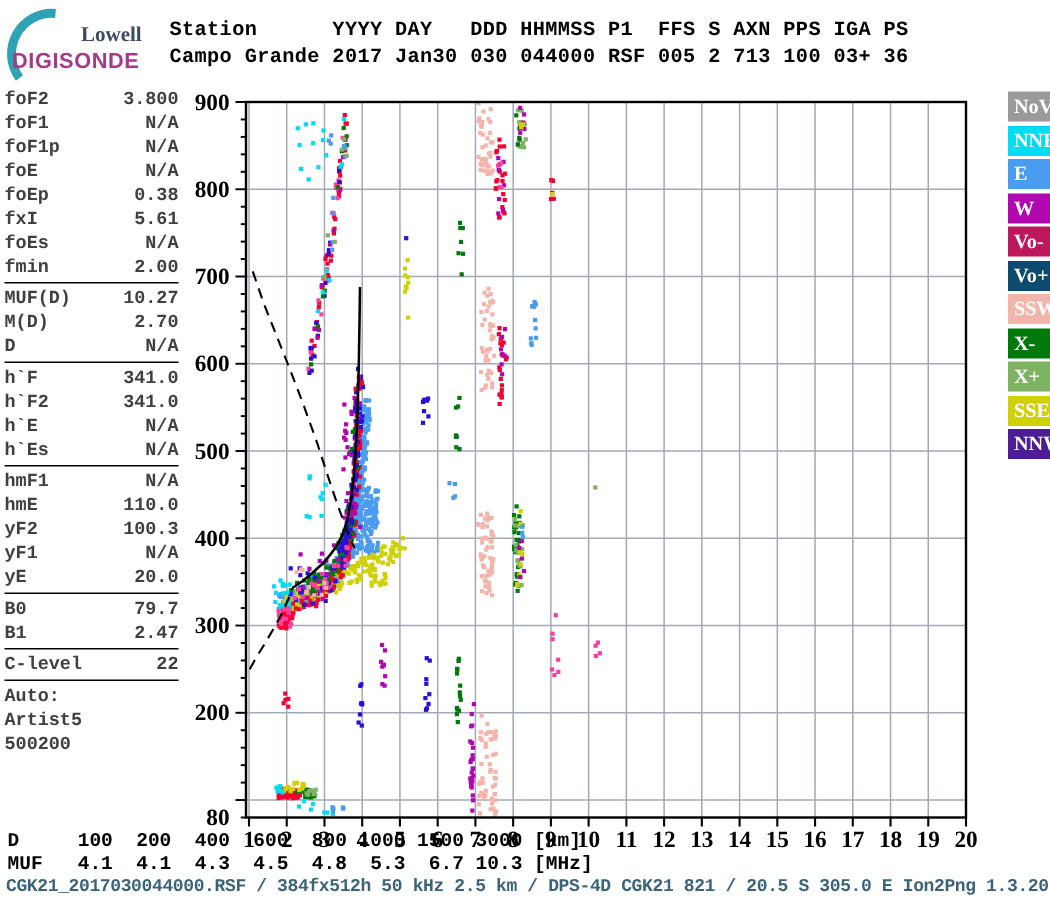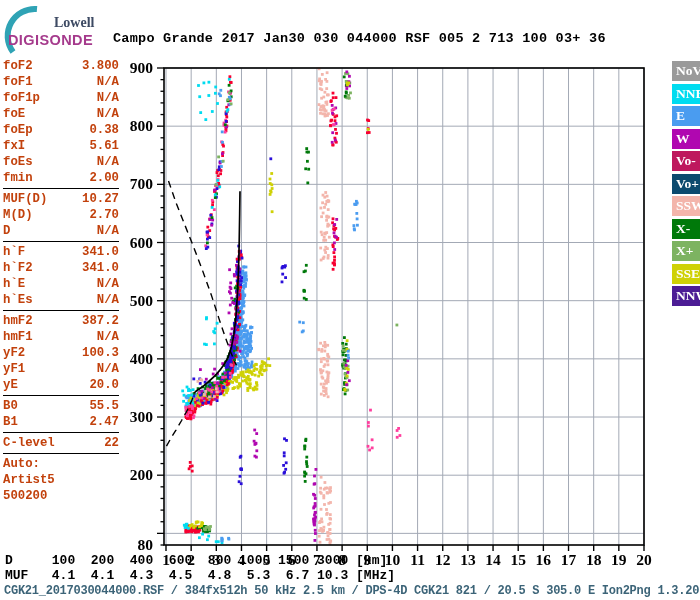--- a/index.html
+++ b/index.html
@@ -6,21 +6,21 @@
   .screen{position:relative;width:700px;height:600px;background:#fff;overflow:hidden;
           font-family:"Liberation Sans",sans-serif;}
   .mono{font-family:"Liberation Mono","DejaVu Sans Mono",monospace;font-weight:bold;color:#000;
         white-space:pre;margin:0;}
   #hline1{position:absolute;left:113px;top:13px;font-size:13.5px;letter-spacing:.25px;}
   #hline2{position:absolute;left:113px;top:31px;font-size:13.5px;letter-spacing:.25px;}
   #logo{position:absolute;left:2px;top:4px;}
   #param-panel{position:absolute;left:3px;top:58px;width:116px;}
   .prow{display:flex;justify-content:space-between;height:16px;line-height:16px;
         font-family:"Liberation Mono","DejaVu Sans Mono",monospace;font-weight:bold;
-        font-size:12.3px;color:#c2410c;white-space:pre;}
+        font-size:12.3px;color:#404040;white-space:pre;}
   .psep{border-top:1px solid #000;margin:2px 0 2px 0;height:0;}
   #chart{position:absolute;left:0;top:0;}
   #legend{position:absolute;left:648px;top:61px;width:49px;padding-left:24px;}
   .lg-item{width:49px;height:20px;line-height:20px;margin-bottom:2.5px;padding-left:4px;
            box-sizing:border-box;font-family:"Liberation Serif","DejaVu Serif",serif;
            font-weight:bold;font-size:13.5px;color:#fff;}
   #drow{position:absolute;left:5px;top:553px;font-size:13px;}
   #mufrow{position:absolute;left:5px;top:568px;font-size:13px;}
   #statusline{position:absolute;left:4px;top:584px;font-size:12px;letter-spacing:-.25px;color:#3c6478;text-align:right;}
 </style>
@@ -28,20 +28,21 @@
 <body>
 
 <div class="screen">
 
   <svg id="logo" width="112" height="52" viewBox="0 0 112 52">
     <path d="M 35 5 A 27 27 0 0 0 11 48" fill="none" stroke="#2fa3b5" stroke-width="6"></path>
     <text x="52" y="23" font-family="Liberation Serif, serif" font-weight="bold" font-size="14" fill="#3d4a63">Lowell</text>
     <text x="6" y="41" font-family="Liberation Sans, sans-serif" font-weight="bold" font-size="14.5" letter-spacing="0.4" fill="#a53a8c">DIGISONDE</text>
   </svg>
 
+  <pre id="hline1" class="mono">Station      YYYY DAY   DDD HHMMSS P1  FFS S AXN PPS IGA PS</pre>
   <pre id="hline2" class="mono">Campo Grande 2017 Jan30 030 044000 RSF 005 2 713 100 03+ 36</pre>
 
   <div id="param-panel">
       <div class="prow"><span>foF2</span><span>3.800</span></div>
       <div class="prow"><span>foF1</span><span>N/A</span></div>
       <div class="prow"><span>foF1p</span><span>N/A</span></div>
       <div class="prow"><span>foE</span><span>N/A</span></div>
       <div class="prow"><span>foEp</span><span>0.38</span></div>
       <div class="prow"><span>fxI</span><span>5.61</span></div>
       <div class="prow"><span>foEs</span><span>N/A</span></div>
@@ -49,27 +50,27 @@
       <div class="psep"></div>
       <div class="prow"><span>MUF(D)</span><span>10.27</span></div>
       <div class="prow"><span>M(D)</span><span>2.70</span></div>
       <div class="prow"><span>D</span><span>N/A</span></div>
       <div class="psep"></div>
       <div class="prow"><span>h`F</span><span>341.0</span></div>
       <div class="prow"><span>h`F2</span><span>341.0</span></div>
       <div class="prow"><span>h`E</span><span>N/A</span></div>
       <div class="prow"><span>h`Es</span><span>N/A</span></div>
       <div class="psep"></div>
-      <div class="prow"><span>hmF2</span><span>387.2</span></div>
       <div class="prow"><span>hmF1</span><span>N/A</span></div>
+      <div class="prow"><span>hmE</span><span>110.0</span></div>
       <div class="prow"><span>yF2</span><span>100.3</span></div>
       <div class="prow"><span>yF1</span><span>N/A</span></div>
       <div class="prow"><span>yE</span><span>20.0</span></div>
       <div class="psep"></div>
-      <div class="prow"><span>B0</span><span>55.5</span></div>
+      <div class="prow"><span>B0</span><span>79.7</span></div>
       <div class="prow"><span>B1</span><span>2.47</span></div>
       <div class="psep"></div>
       <div class="prow"><span>C-level</span><span>22</span></div>
       <div class="psep"></div>
       <div class="prow"><span>Auto:</span><span></span></div>
       <div class="prow"><span>Artist5</span><span></span></div>
       <div class="prow"><span>500200</span><span></span></div>
     </div>
 
   <svg id="chart" width="700" height="600" viewBox="0 0 700 600">

